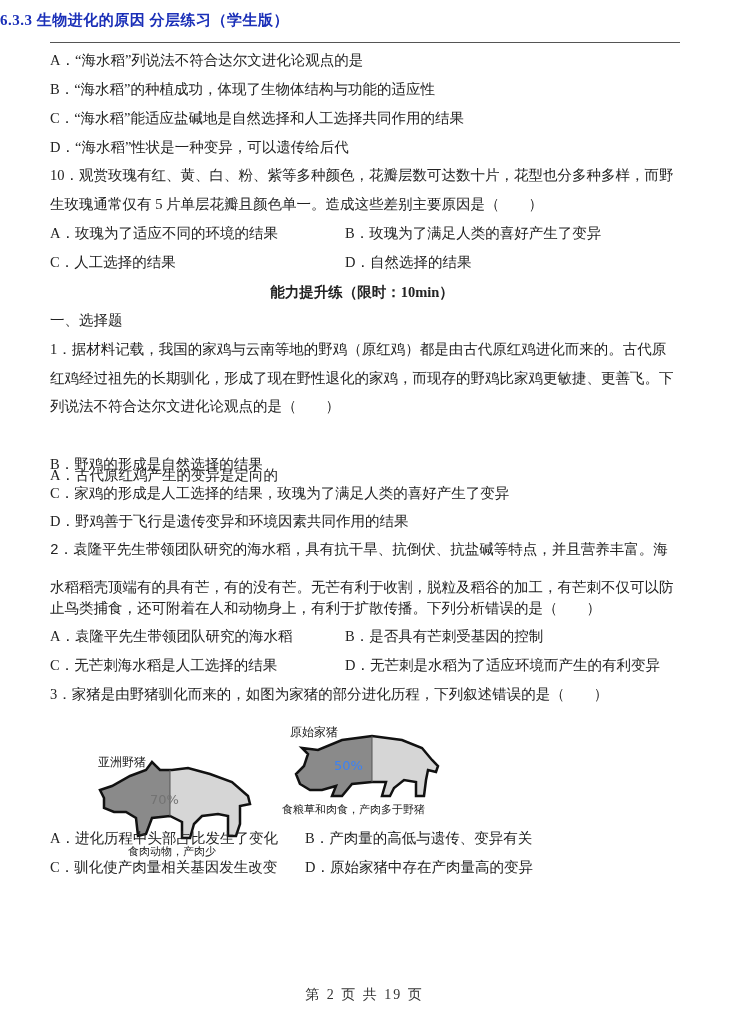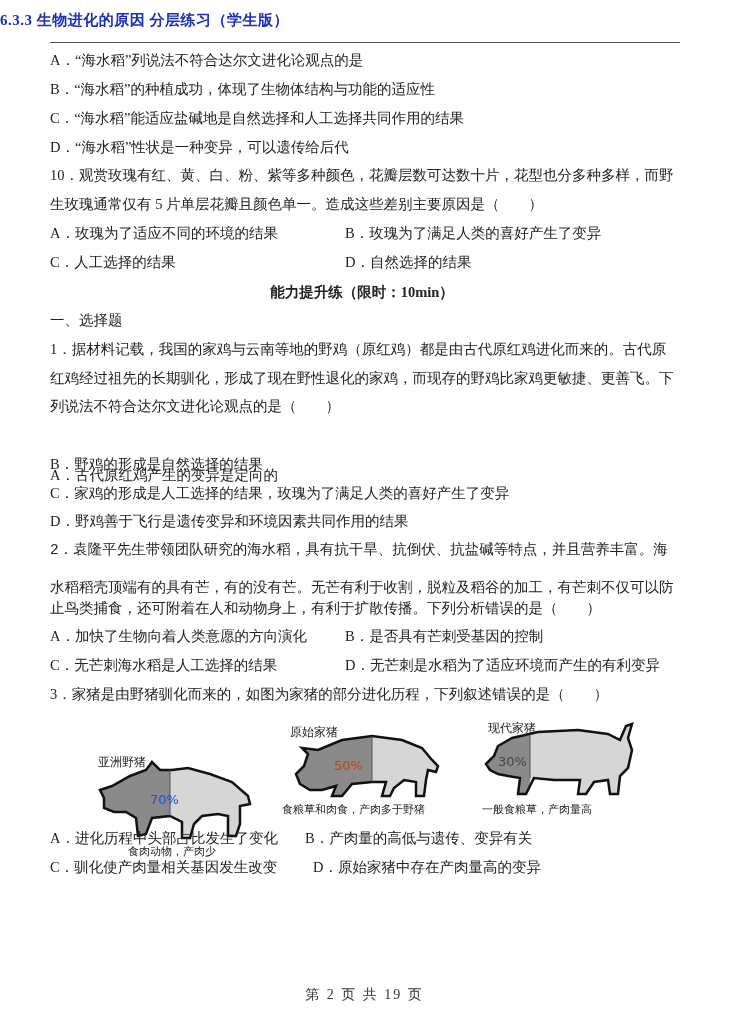--- a/index.html
+++ b/index.html
@@ -43,21 +43,21 @@
 <div class="line" style="top:369px;">红鸡经过祖先的长期驯化，形成了现在野性退化的家鸡，而现存的野鸡比家鸡更敏捷、更善飞。下</div>
 <div class="line" style="top:397px;">列说法不符合达尔文进化论观点的是（　　）</div>
 <div class="line" style="top:426px;margin-top:40px;">A．古代原红鸡产生的变异是定向的</div>
 <div class="line" style="top:455px;">B．野鸡的形成是自然选择的结果</div>
 <div class="line" style="top:484px;">C．家鸡的形成是人工选择的结果，玫瑰为了满足人类的喜好产生了变异</div>
 <div class="line" style="top:512px;">D．野鸡善于飞行是遗传变异和环境因素共同作用的结果</div>
 
 <div class="line" style="top:541px;font-family:Liberation Mono, monospace;">2．袁隆平先生带领团队研究的海水稻，具有抗干旱、抗倒伏、抗盐碱等特点，并且营养丰富。海</div>
 <div class="line" style="top:578px;">水稻稻壳顶端有的具有芒，有的没有芒。无芒有利于收割，脱粒及稻谷的加工，有芒刺不仅可以防</div>
 <div class="line" style="top:599px;">止鸟类捕食，还可附着在人和动物身上，有利于扩散传播。下列分析错误的是（　　）</div>
-<div class="line" style="top:627px;">A．加快了生物向着人类意愿的方向演化</div>
+<div class="line" style="top:627px;">A．袁隆平先生带领团队研究的海水稻</div>
 <div class="line col2" style="top:627px;">B．是否具有芒刺受基因的控制</div>
 <div class="line" style="top:656px;">C．无芒刺海水稻是人工选择的结果</div>
 <div class="line col2" style="top:656px;">D．无芒刺是水稻为了适应环境而产生的有利变异</div>
 
 <div class="line" style="top:685px;">3．家猪是由野猪驯化而来的，如图为家猪的部分进化历程，下列叙述错误的是（　　）</div>
 
 <div class="figure">
 
   <div class="pig-block" style="left:0; width:170px; height:112px;margin-top:42px;">
     <div class="pig-label" style="left:8px; top:2px;">亚洲野猪</div>
@@ -67,61 +67,43 @@
             <path d="M14,46 L10,38 L22,34 L40,24 L56,18 L62,10 L70,18 L82,18 L98,16 L120,22 L142,30 L158,44 L160,52 L150,54 L150,72 L146,84 L138,84 L138,64 L128,62 L112,64 L104,72 L100,86 L92,86 L92,70 L80,64 L62,66 L56,82 L48,84 L46,66 L36,60 L24,60 L14,56 Z"></path>
           </clipPath>
         </defs>
       <g clip-path="url(#c1)">
         <rect x="0" y="0" width="80" height="90" fill="#8a8a8a"></rect>
         <rect x="80" y="0" width="90" height="90" fill="#d6d6d6"></rect>
       </g>
       <path d="M14,46 L10,38 L22,34 L40,24 L56,18 L62,10 L70,18 L82,18 L98,16 L120,22 L142,30 L158,44 L160,52 L150,54 L150,72 L146,84 L138,84 L138,64 L128,62 L112,64 L104,72 L100,86 L92,86 L92,70 L80,64 L62,66 L56,82 L48,84 L46,66 L36,60 L24,60 L14,56 Z" fill="none" stroke="#111" stroke-width="2.5"></path>
       <line x1="80" y1="18" x2="80" y2="64" stroke="#555" stroke-width="1"></line>
     </svg>
-    <div class="pig-label" style="left:60px; top:40px; color:#1d4ed8; font-size:13px;">70%</div>
+    <div class="pig-label" style="left:60px; top:40px; color:#737373; font-size:13px;">70%</div>
     <div class="pig-caption" style="left:38px;">食肉动物，产肉少</div>
   </div>
 
   <div class="pig-block" style="left:192px; width:180px; height:112px;">
     <div class="pig-label" style="left:8px; top:14px;">原始家猪</div>
     <svg width="180" height="90" viewBox="0 0 180 90" style="position:absolute; top:0; left:0;">
       <defs>
           <clipPath id="c2">
             <path d="M18,74 L14,64 L22,56 L26,44 L20,38 L36,40 L60,30 L90,26 L120,30 L140,38 L150,50 L156,56 L154,62 L146,60 L144,70 L142,86 L134,86 L134,72 L122,70 L112,78 L108,86 L100,86 L104,72 L90,72 L70,74 L60,86 L50,86 L54,76 L40,80 L28,80 Z"></path>
           </clipPath>
         </defs>
       <g clip-path="url(#c2)">
         <rect x="0" y="0" width="90" height="90" fill="#8a8a8a"></rect>
         <rect x="90" y="0" width="90" height="90" fill="#d6d6d6"></rect>
       </g>
       <path d="M18,74 L14,64 L22,56 L26,44 L20,38 L36,40 L60,30 L90,26 L120,30 L140,38 L150,50 L156,56 L154,62 L146,60 L144,70 L142,86 L134,86 L134,72 L122,70 L112,78 L108,86 L100,86 L104,72 L90,72 L70,74 L60,86 L50,86 L54,76 L40,80 L28,80 Z" fill="none" stroke="#111" stroke-width="2.5"></path>
       <line x1="90" y1="26" x2="90" y2="72" stroke="#555" stroke-width="1"></line>
     </svg>
-    <div class="pig-label" style="left:52px; top:48px; color:#c2410c; font-size:13px;">50%</div>
+    <div class="pig-label" style="left:52px; top:48px; color:#3b82f6; font-size:13px;">50%</div>
     <div class="pig-caption" style="left:0px;">食粮草和肉食，产肉多于野猪</div>
   </div>
 
-  <div class="pig-block" style="left:378px; width:172px; height:112px;">
-    <div class="pig-label" style="left:20px; top:10px;">现代家猪</div>
-    <svg width="172" height="90" viewBox="0 0 172 90" style="position:absolute; top:0; left:0;">
-      <defs>
-          <clipPath id="c3">
-            <path d="M22,60 L18,54 L26,46 L30,36 L44,28 L70,22 L110,20 L140,24 L152,30 L158,16 L164,14 L160,28 L164,40 L160,58 L152,66 L150,84 L142,84 L140,70 L126,72 L118,84 L110,84 L112,70 L86,70 L66,68 L58,84 L50,84 L52,68 L40,66 L30,64 Z"></path>
-          </clipPath>
-        </defs>
-      <g clip-path="url(#c3)">
-        <rect x="0" y="0" width="62" height="90" fill="#8a8a8a"></rect>
-        <rect x="62" y="0" width="110" height="90" fill="#d6d6d6"></rect>
-      </g>
-      <path d="M22,60 L18,54 L26,46 L30,36 L44,28 L70,22 L110,20 L140,24 L152,30 L158,16 L164,14 L160,28 L164,40 L160,58 L152,66 L150,84 L142,84 L140,70 L126,72 L118,84 L110,84 L112,70 L86,70 L66,68 L58,84 L50,84 L52,68 L40,66 L30,64 Z" fill="none" stroke="#111" stroke-width="2.5"></path>
-      <line x1="62" y1="24" x2="62" y2="68" stroke="#555" stroke-width="1"></line>
-    </svg>
-    <div class="pig-label" style="left:30px; top:44px; color:#444; font-size:13px;">30%</div>
-    <div class="pig-caption" style="left:14px;">一般食粮草，产肉量高</div>
-  </div>
 </div>
 
 <div class="line" style="top:829px;">A．进化历程中头部占比发生了变化</div>
 <div class="line" style="top:829px; left:305px;">B．产肉量的高低与遗传、变异有关</div>
 <div class="line" style="top:858px;">C．驯化使产肉量相关基因发生改变</div>
-<div class="line" style="top:858px; left:305px;margin-left:8px;">D．原始家猪中存在产肉量高的变异</div>
+<div class="line" style="top:858px; left:305px;">D．原始家猪中存在产肉量高的变异</div>
 
 <div class="footer">第 2 页 共 19 页</div>
 
 </body></html>

